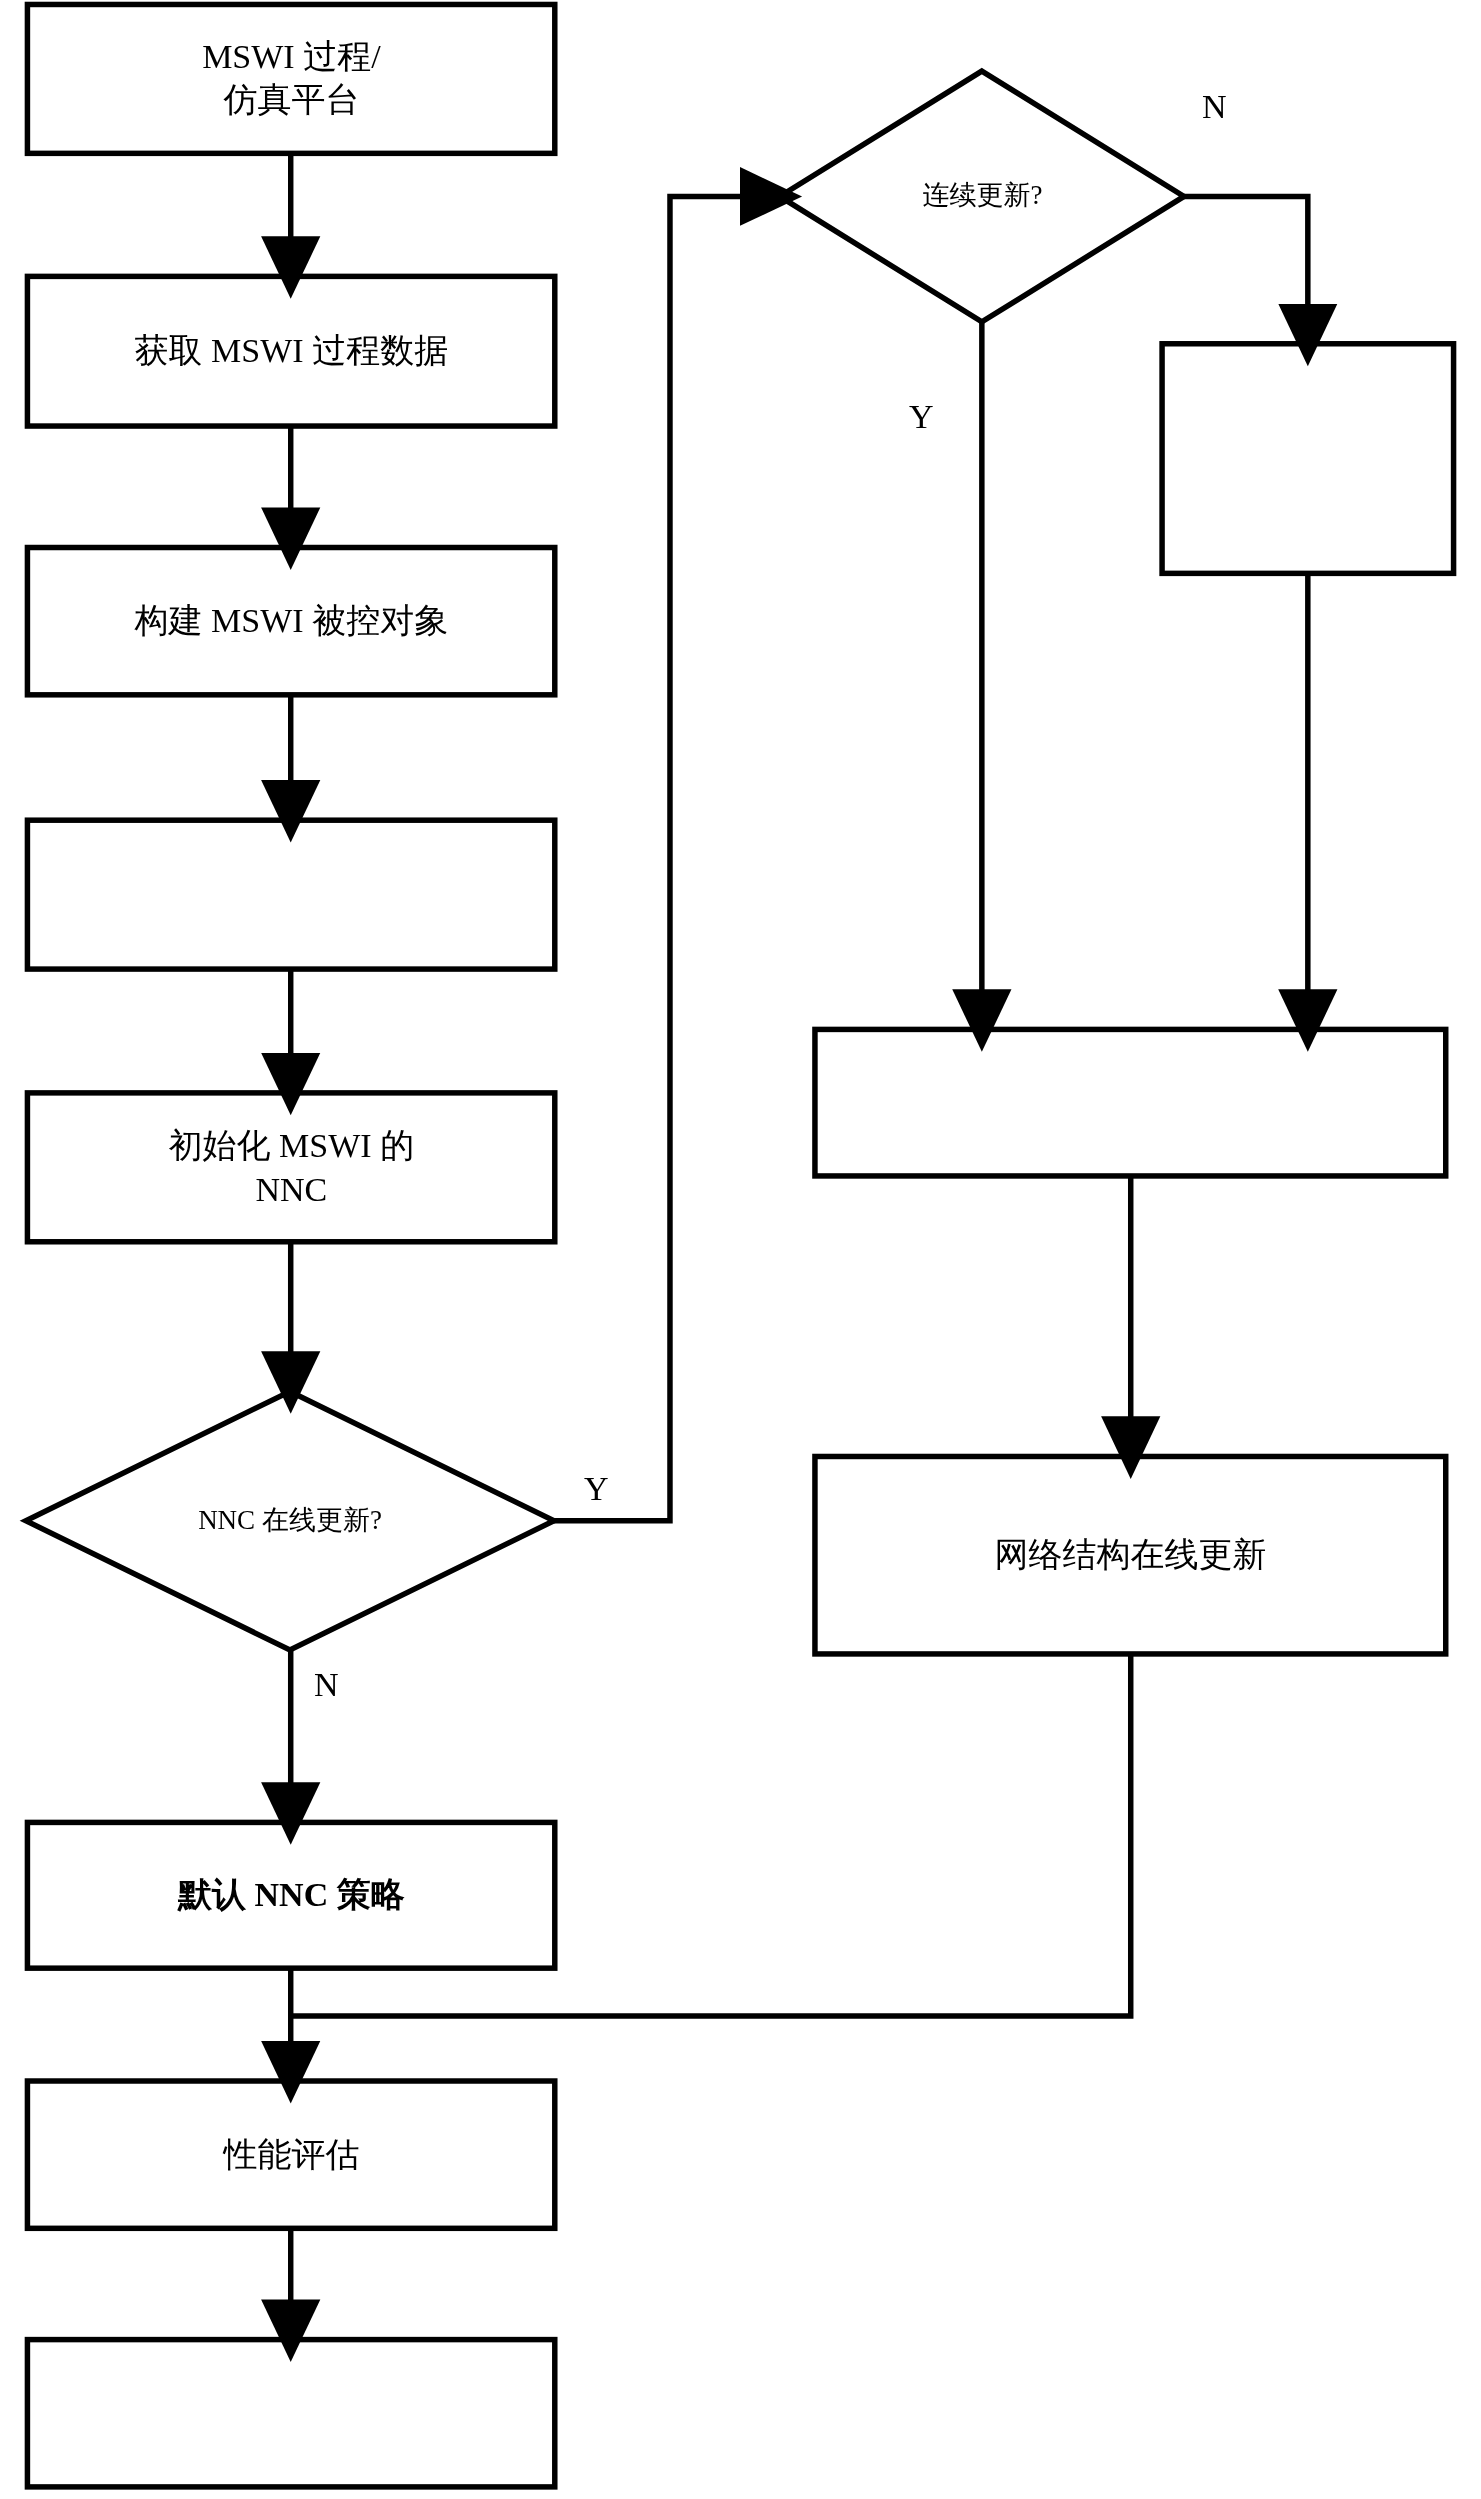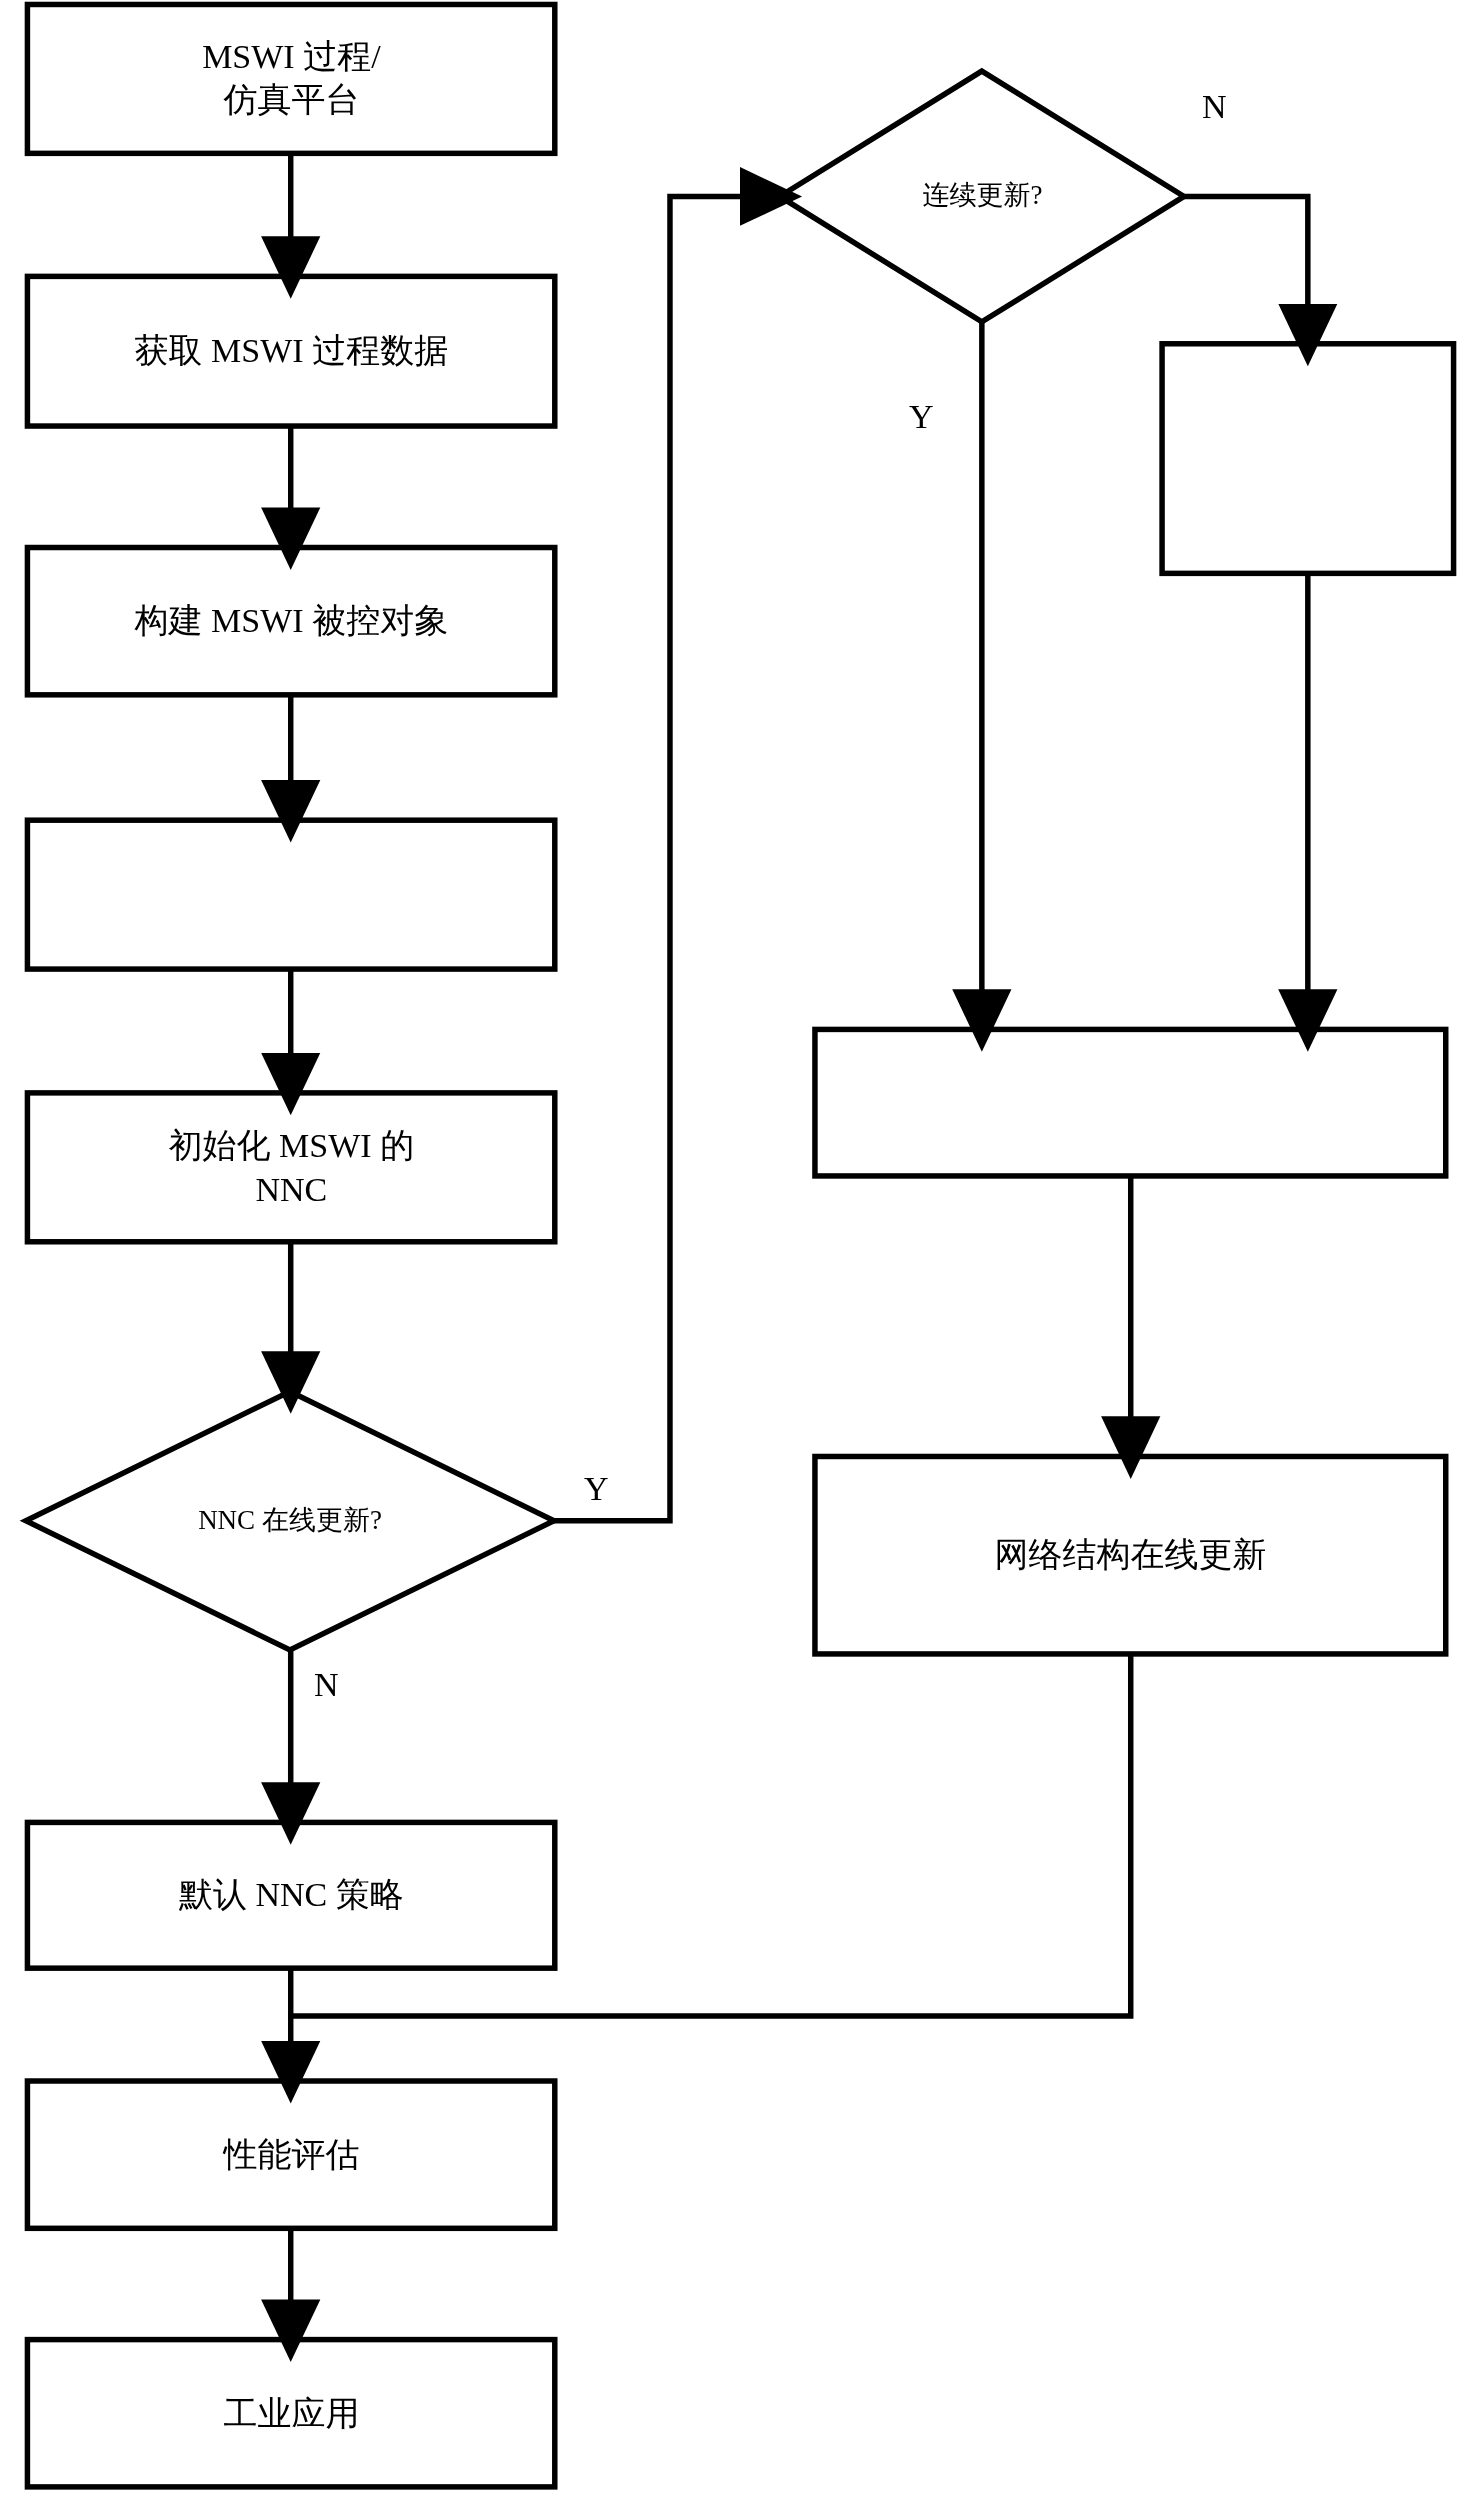--- a/index.html
+++ b/index.html
@@ -94,23 +94,22 @@
     </g>
   </svg>
 
   <div class="node-text box-label" style="left:27.4px; top:3.9px; width:528px; height:149px;">MSWI 过程/
 仿真平台</div>
   <div class="node-text box-label" style="left:27.4px; top:276px; width:528px; height:150px;">获取 MSWI 过程数据</div>
   <div class="node-text box-label" style="left:27.4px; top:547px; width:528px; height:147px;">构建 MSWI 被控对象</div>
   <div class="node-text box-label" style="left:27.4px; top:1093px; width:528px; height:149px;">初始化 MSWI 的
 NNC</div>
   <div class="node-text diamond-label" style="left:47px; top:1458px; width:486px; height:125px;">NNC 在线更新?</div>
-  <div class="node-text box-label" style="left:27.4px; top:1822px; width:528px; height:146px;">默认 NNC 策略</div>
+  <div class="node-text box-label" style="left:27.4px; top:1822px; width:528px; height:146px;font-weight:bold;">默认 NNC 策略</div>
   <div class="node-text box-label" style="left:27.4px; top:2081px; width:528px; height:147px;">性能评估</div>
-  <div class="node-text box-label" style="left:27.4px; top:2340px; width:528px; height:147px;">工业应用</div>
   <div class="node-text diamond-label" style="left:792px; top:133px; width:381px; height:125px;">连续更新?</div>
   <div class="node-text box-label" style="left:815px; top:1456px; width:631px; height:198px;">网络结构在线更新</div>
 
   <div class="edge-label" style="left:584px; top:1470px;">Y</div>
   <div class="edge-label" style="left:314px; top:1666px;">N</div>
   <div class="edge-label" style="left:1202px; top:88px;">N</div>
   <div class="edge-label" style="left:909px; top:398px;">Y</div>
 
 </div>
 

